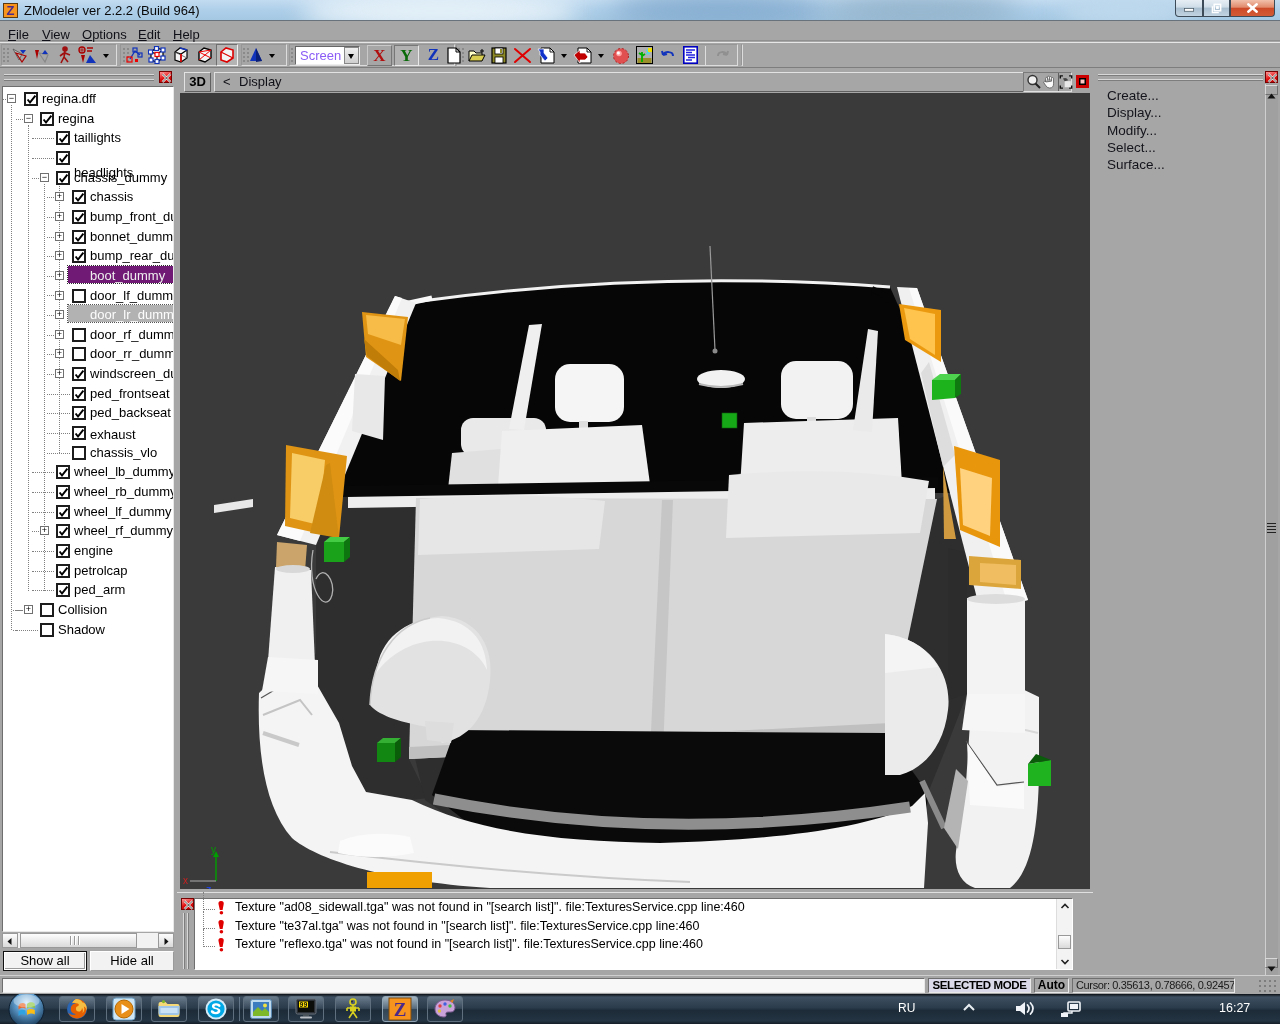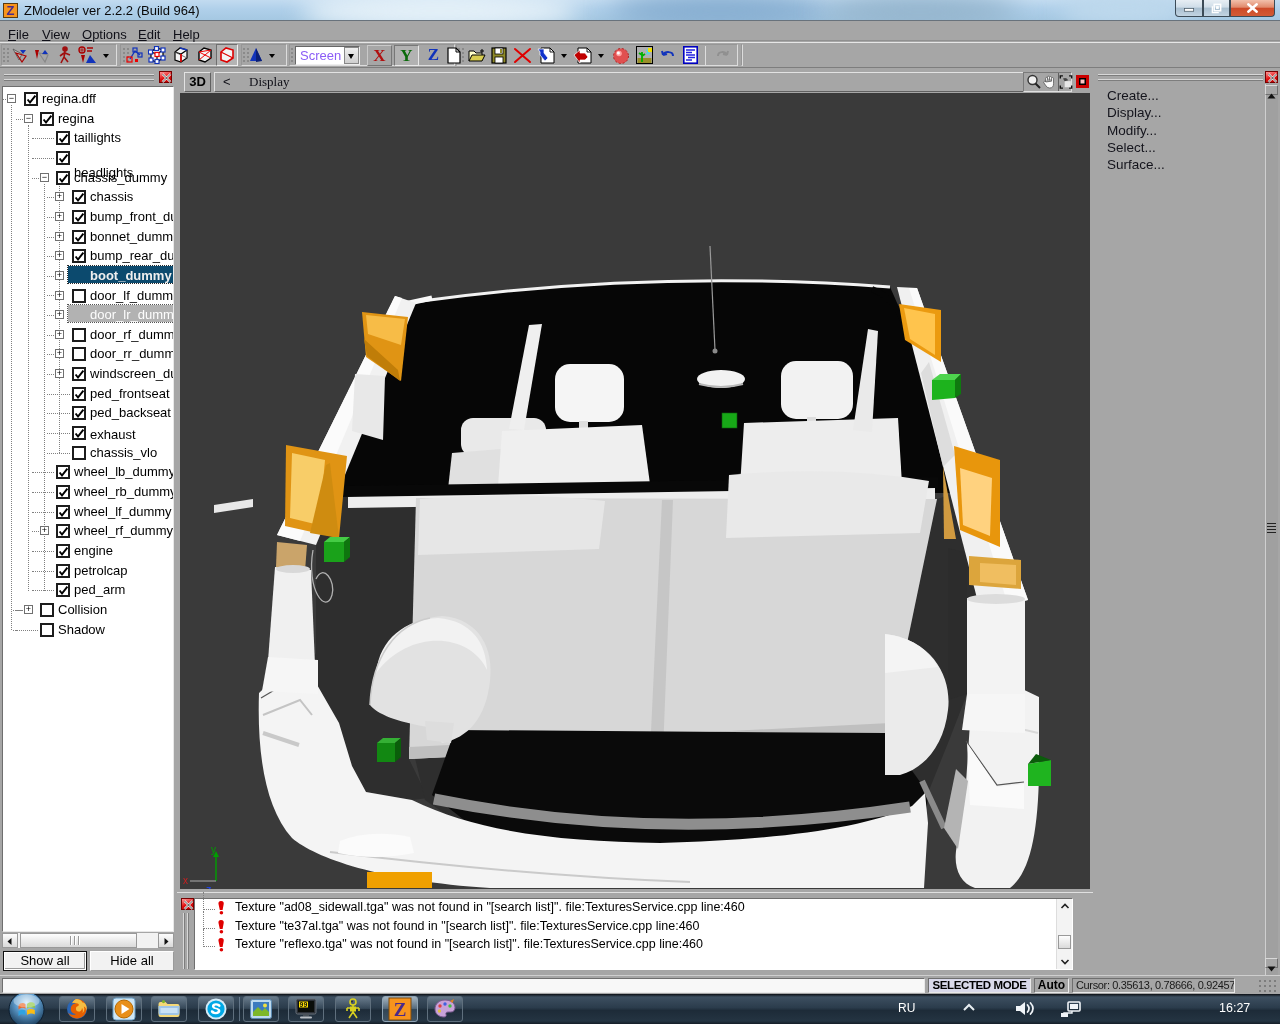--- a/index.html
+++ b/index.html
@@ -40,21 +40,21 @@
 
 
 #leftpanel { left:0; top:70px; width:177px; height:905px; background:#a6a6a6; }
 #lp-grip1 { left:4px; top:4px; width:150px; height:2px; border-top:1px solid #d8d8d8; border-bottom:1px solid #7d7d7d; }
 #lp-grip2 { left:4px; top:9px; width:150px; height:2px; border-top:1px solid #d8d8d8; border-bottom:1px solid #7d7d7d; }
 #lp-close { left:159px; top:1px; }
 .closebtn { width:13px; height:12px; background:linear-gradient(160deg,#ff9a9a 0%,#e01010 55%,#b00000 100%); border:1px solid #700; position:absolute; }
 .closebtn svg { position:absolute; left:0; top:0; }
 #tree { left:2px; top:16px; width:172px; height:846px; background:#ffffff; border:1px solid #6f6f6f; border-right-color:#e8e8e8; border-bottom-color:#e8e8e8; overflow:hidden; font-size:13px; color:#000; }
 .trow { position:absolute; height:17px; line-height:17px; white-space:nowrap; }
-.selA { background:#0c4a6e; color:#efefef; outline:1px dotted #2a2a2a;font-weight:bold; }
+.selA { background:#701a75; color:#efefef; outline:1px dotted #2a2a2a; }
 .selB { background:#b2b2b2; color:#fdfdfd; outline:1px dotted #555; }
 .cb { position:absolute; width:14px; height:14px; background:#fff; border:2px solid #1c1c1c; }
 .cb svg { position:absolute; left:-1px; top:-1px; }
 .exp { position:absolute; width:9px; height:9px; background:#fff; border:1px solid #707070; font-size:9px; line-height:7px; text-align:center; color:#000; }
 .dotv { position:absolute; width:1px; border-left:1px dotted #808080; }
 .doth { position:absolute; height:1px; border-top:1px dotted #808080; }
 #hscroll { left:2px; top:863px; width:172px; height:15px; background:#f2f2f2; }
 .sbtn { position:absolute; background:linear-gradient(180deg,#fdfdfd,#dadada); border:1px solid #999; }
 #showall { left:3px; top:881px; width:84px; height:20px; background:#f2f2f2; border:1px solid #111; box-shadow:inset 0 0 0 1px #fff, inset -2px -2px 0 0 #9a9a9a; font-size:13px; text-align:center; line-height:18px; }
 #hideall { left:90px; top:881px; width:84px; height:20px; background:#f2f2f2; border:1px solid #9a9a9a; border-top-color:#fff; border-left-color:#fff; font-size:13px; text-align:center; line-height:18px; }
@@ -496,21 +496,21 @@
     <div class="abs" style="left:76px;top:3px;width:2px;height:9px;border-left:1px solid #999;border-right:1px solid #fff"></div>
   </div>
   <div class="abs" id="showall">Show all</div>
   <div class="abs" id="hideall">Hide all</div>
 </div>
 
 <div class="abs" id="vpheader">
   <div class="abs" id="btn3d">3D</div>
   <div class="abs" id="dispbar">
       <span style="position:absolute;left:8px;top:1px;">&lt;</span>
-      <span style="position:absolute;left:34px;top:1px;font-family:Liberation Serif, serif;">Display</span>
+      <span style="position:absolute;left:24px;top:1px;">Display</span>
     </div>
 <div class="abs" style="left:846px;top:2px;width:49px;height:20px;border:1px solid #7a7a7a;border-right-color:#e0e0e0;border-bottom-color:#e0e0e0;"></div>
 <svg class="abs" style="left:849px;top:4px" width="15" height="16" viewBox="0 0 15 16">
       <circle cx="6.5" cy="6" r="4.5" fill="#f0f0f0" stroke="#333" stroke-width="1.4"></circle>
       <line x1="9.5" y1="9.5" x2="14" y2="14" stroke="#222" stroke-width="2"></line>
     </svg>
 <svg class="abs" style="left:866px;top:5px" width="12" height="14" viewBox="0 0 14 16">
       <path d="M3 8 V4 q0-1.4 1.2-1.4 Q5.2 2.6 5.2 4 M5.2 6 V2.6 q0-1.4 1.2-1.4 q1.2 0 1.2 1.4 M7.6 6 V3 q0-1.3 1.2-1.3 Q10 1.7 10 3 M10 7 V4 q0-1.2 1.1-1.2 q1.2 0 1.2 1.4 V10 q0 5-4.5 5 q-3 0-4.3-2.5 L1 9 q-0.6-1.5 0.7-1.8 q1-0.2 1.5 0.8 Z" fill="#fcfcfc" stroke="#555" stroke-width="0.9"></path>
     </svg>
 <svg class="abs" style="left:882px;top:5px" width="14" height="14" viewBox="0 0 15 16">

